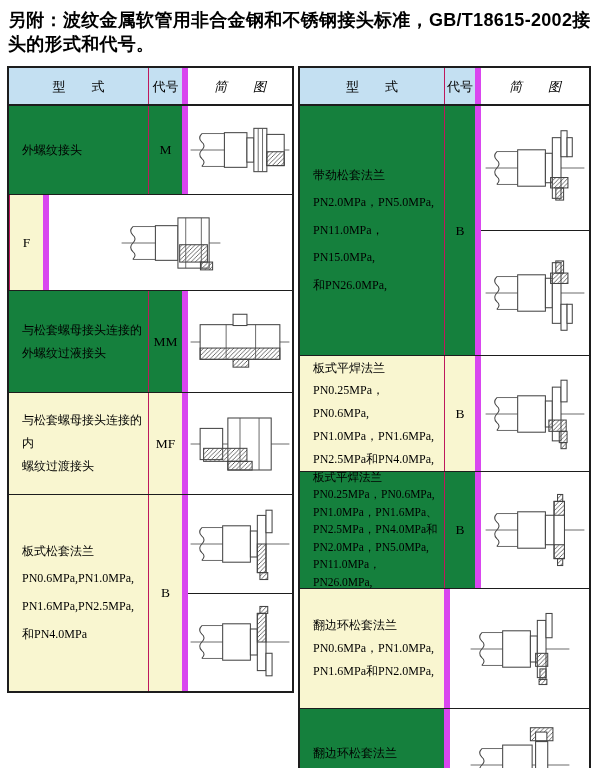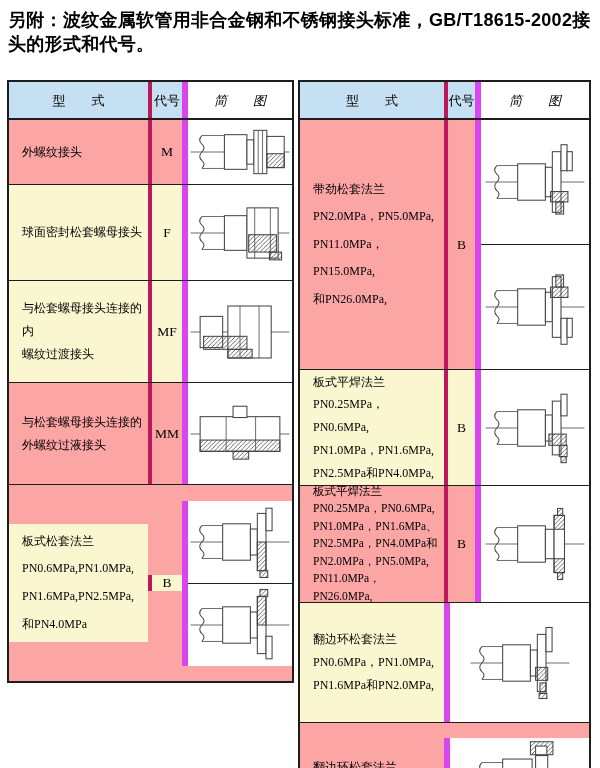--- a/index.html
+++ b/index.html
@@ -1,29 +1,29 @@
 <!DOCTYPE html>
 <html><head>
 <meta charset="utf-8">
 <style>
   html,body{margin:0;padding:0;background:#fff;}
   body{width:600px;height:768px;overflow:hidden;font-family:"Liberation Sans",sans-serif;color:#000;}
   .title{padding:8px 8px 10px 8px;font-size:18px;font-weight:bold;letter-spacing:0.3px;}
   .tables{display:flex;gap:4px;padding:0 9px 0 7px;align-items:flex-start;}
-  .tbl{border:2px solid #1d1d1d;background:#fca5a5;margin-top:14px;}
+  .tbl{border:2px solid #1d1d1d;background:#15803d;}
   .tbl-left{width:286px;}
   .tbl-right{width:293px;}
   .row{display:flex;border-bottom:1px solid #1d1d1d;box-sizing:border-box;}
-  .row:last-child{border-bottom:none;align-items:center;}
+  .row:last-child{border-bottom:none;}
   .row.header{border-bottom:2px solid #1d1d1d;background:#c4e0f2;}
   .cell{box-sizing:border-box;}
   .type{display:flex;align-items:center;padding:4px 4px 4px 13px;font-size:12px;line-height:1.9;white-space:pre-line;font-family:"Liberation Serif","Liberation Sans",serif;}
   .tbl-left .type{width:139px;}
   .tbl-right .type{width:144px;}
-  .code{border-left:4px solid #be185d;display:flex;align-items:center;justify-content:center;font-family:"Liberation Serif",serif;font-size:13.5px;}
+  .code{border-left:1px solid #be185d;display:flex;align-items:center;justify-content:center;font-family:"Liberation Serif",serif;font-size:13.5px;}
   .tbl-left .code{width:34px;}
   .tbl-right .code{width:31px;}
   .diag{flex:1;border-left:6px solid #d946ef;display:flex;flex-direction:column;background:#fff;font-style:italic;}
   .sub{flex:1;display:flex;align-items:center;justify-content:center;overflow:hidden;}
   .sub + .sub{border-top:1px solid #1d1d1d;}
   .hl{background:#f9f6d0;}
   .header .cell{display:flex;align-items:center;justify-content:center;padding:0;font-size:13px;font-weight:normal;line-height:1;}
   .loose{line-height:2.3;}
   .tight{line-height:1.52;font-size:11.5px;}
   svg{display:block;}
@@ -43,21 +43,21 @@
 
 <div class="tables">
 
   <div class="tbl tbl-left">
     <div class="row header" style="height:38px">
       <div class="cell type">型　　式</div>
       <div class="cell code">代号</div>
       <div class="cell diag" style="align-items:center;justify-content:center;flex-direction:row">简　　图</div>
     </div>
 
-    <div class="row" style="height:65px">
+    <div class="row" style="height:89px">
       <div class="cell type">外螺纹接头</div>
       <div class="cell code">M</div>
       <div class="cell diag">
         <div class="sub">
             <svg viewBox="0 0 120 90" width="104" height="82">
               <line x1="3" y1="45" x2="117" y2="45" stroke="#555" stroke-width="1"></line>
               <path d="M16 26 q-5 5 0 10 q5 4 0 9 q-5 5 0 10 q5 4 0 9" fill="none" stroke="#444" stroke-width="1.2"></path>
               <line x1="16" y1="26" x2="42" y2="26" stroke="#555" stroke-width="1"></line>
               <line x1="16" y1="64" x2="42" y2="64" stroke="#555" stroke-width="1"></line>
               <rect x="42" y="25" width="26" height="40" fill="#fff" stroke="#444" stroke-width="1.2"></rect>
@@ -66,73 +66,72 @@
               <line x1="81" y1="20" x2="81" y2="70" stroke="#555" stroke-width="1"></line>
               <line x1="86" y1="20" x2="86" y2="70" stroke="#555" stroke-width="1"></line>
               <rect x="91" y="27" width="20" height="36" fill="#fff" stroke="#444" stroke-width="1.2"></rect>
               <rect x="91" y="47" width="20" height="16" fill="url(#hatch)" stroke="#444" stroke-width="1.2"></rect>
             </svg>
           </div>
       </div>
     </div>
 
     <div class="row" style="height:96px">
-      <div class="cell type hl">球面密封松套螺母接头</div>
       <div class="cell code hl">F</div>
       <div class="cell diag">
         <div class="sub">
             <svg viewBox="0 0 120 90" width="104" height="82">
               <line x1="3" y1="45" x2="117" y2="45" stroke="#555" stroke-width="1"></line>
               <path d="M16 26 q-5 5 0 10 q5 4 0 9 q-5 5 0 10 q5 4 0 9" fill="none" stroke="#444" stroke-width="1.2"></path>
               <line x1="16" y1="26" x2="42" y2="26" stroke="#555" stroke-width="1"></line>
               <line x1="16" y1="64" x2="42" y2="64" stroke="#555" stroke-width="1"></line>
               <rect x="42" y="25" width="26" height="40" fill="#fff" stroke="#444" stroke-width="1.2"></rect>
               <rect x="68" y="16" width="36" height="58" fill="#fff" stroke="#444" stroke-width="1.2"></rect>
               <line x1="77" y1="16" x2="77" y2="74" stroke="#555" stroke-width="1"></line>
               <line x1="95" y1="16" x2="95" y2="74" stroke="#555" stroke-width="1"></line>
               <rect x="70" y="47" width="32" height="20" fill="url(#hatch)" stroke="#444" stroke-width="1.2"></rect>
               <rect x="94" y="67" width="14" height="9" fill="url(#hatch)" stroke="#444" stroke-width="1.2"></rect>
             </svg>
           </div>
       </div>
     </div>
 
     <div class="row" style="height:102px">
+      <div class="cell type">与松套螺母接头连接的
+外螺纹过液接头</div>
+      <div class="cell code">MM</div>
+      <div class="cell diag">
+        <div class="sub">
+            <svg viewBox="0 0 120 90" width="104" height="82">
+              <line x1="3" y1="45" x2="117" y2="45" stroke="#555" stroke-width="1"></line>
+              <rect x="14" y="25" width="92" height="40" fill="#fff" stroke="#444" stroke-width="1.2"></rect>
+              <rect x="52" y="13" width="16" height="13" fill="#fff" stroke="#444" stroke-width="1.2"></rect>
+              <line x1="44" y1="25" x2="44" y2="65" stroke="#555" stroke-width="1"></line>
+              <line x1="78" y1="25" x2="78" y2="65" stroke="#555" stroke-width="1"></line>
+              <rect x="14" y="52" width="92" height="13" fill="url(#hatch)" stroke="#444" stroke-width="1.2"></rect>
+              <rect x="52" y="65" width="18" height="9" fill="url(#hatch)" stroke="#444" stroke-width="1.2"></rect>
+            </svg>
+          </div>
+      </div>
+    </div>
+
+    <div class="row" style="height:102px">
       <div class="cell type hl">与松套螺母接头连接的内
 螺纹过渡接头</div>
       <div class="cell code hl">MF</div>
       <div class="cell diag">
         <div class="sub">
             <svg viewBox="0 0 120 90" width="104" height="82">
               <line x1="3" y1="45" x2="117" y2="45" stroke="#555" stroke-width="1"></line>
               <rect x="14" y="27" width="26" height="36" fill="#fff" stroke="#444" stroke-width="1.2"></rect>
               <rect x="46" y="15" width="50" height="60" fill="#fff" stroke="#444" stroke-width="1.2"></rect>
               <line x1="60" y1="15" x2="60" y2="75" stroke="#555" stroke-width="1"></line>
               <line x1="82" y1="15" x2="82" y2="75" stroke="#555" stroke-width="1"></line>
               <rect x="18" y="50" width="50" height="15" fill="url(#hatch)" stroke="#444" stroke-width="1.2"></rect>
               <rect x="46" y="65" width="28" height="10" fill="url(#hatch)" stroke="#444" stroke-width="1.2"></rect>
-            </svg>
-          </div>
-      </div>
-    </div>
-
-    <div class="row" style="height:102px">
-      <div class="cell type">与松套螺母接头连接的
-外螺纹过液接头</div>
-      <div class="cell code">MM</div>
-      <div class="cell diag">
-        <div class="sub">
-            <svg viewBox="0 0 120 90" width="104" height="82">
-              <line x1="3" y1="45" x2="117" y2="45" stroke="#555" stroke-width="1"></line>
-              <rect x="14" y="25" width="92" height="40" fill="#fff" stroke="#444" stroke-width="1.2"></rect>
-              <rect x="52" y="13" width="16" height="13" fill="#fff" stroke="#444" stroke-width="1.2"></rect>
-              <line x1="44" y1="25" x2="44" y2="65" stroke="#555" stroke-width="1"></line>
-              <line x1="78" y1="25" x2="78" y2="65" stroke="#555" stroke-width="1"></line>
-              <rect x="14" y="52" width="92" height="13" fill="url(#hatch)" stroke="#444" stroke-width="1.2"></rect>
-              <rect x="52" y="65" width="18" height="9" fill="url(#hatch)" stroke="#444" stroke-width="1.2"></rect>
             </svg>
           </div>
       </div>
     </div>
 
 
     <div class="row" style="height:196px">
       <div class="cell type hl loose">板式松套法兰
 PN0.6MPa,PN1.0MPa,
 PN1.6MPa,PN2.5MPa,

